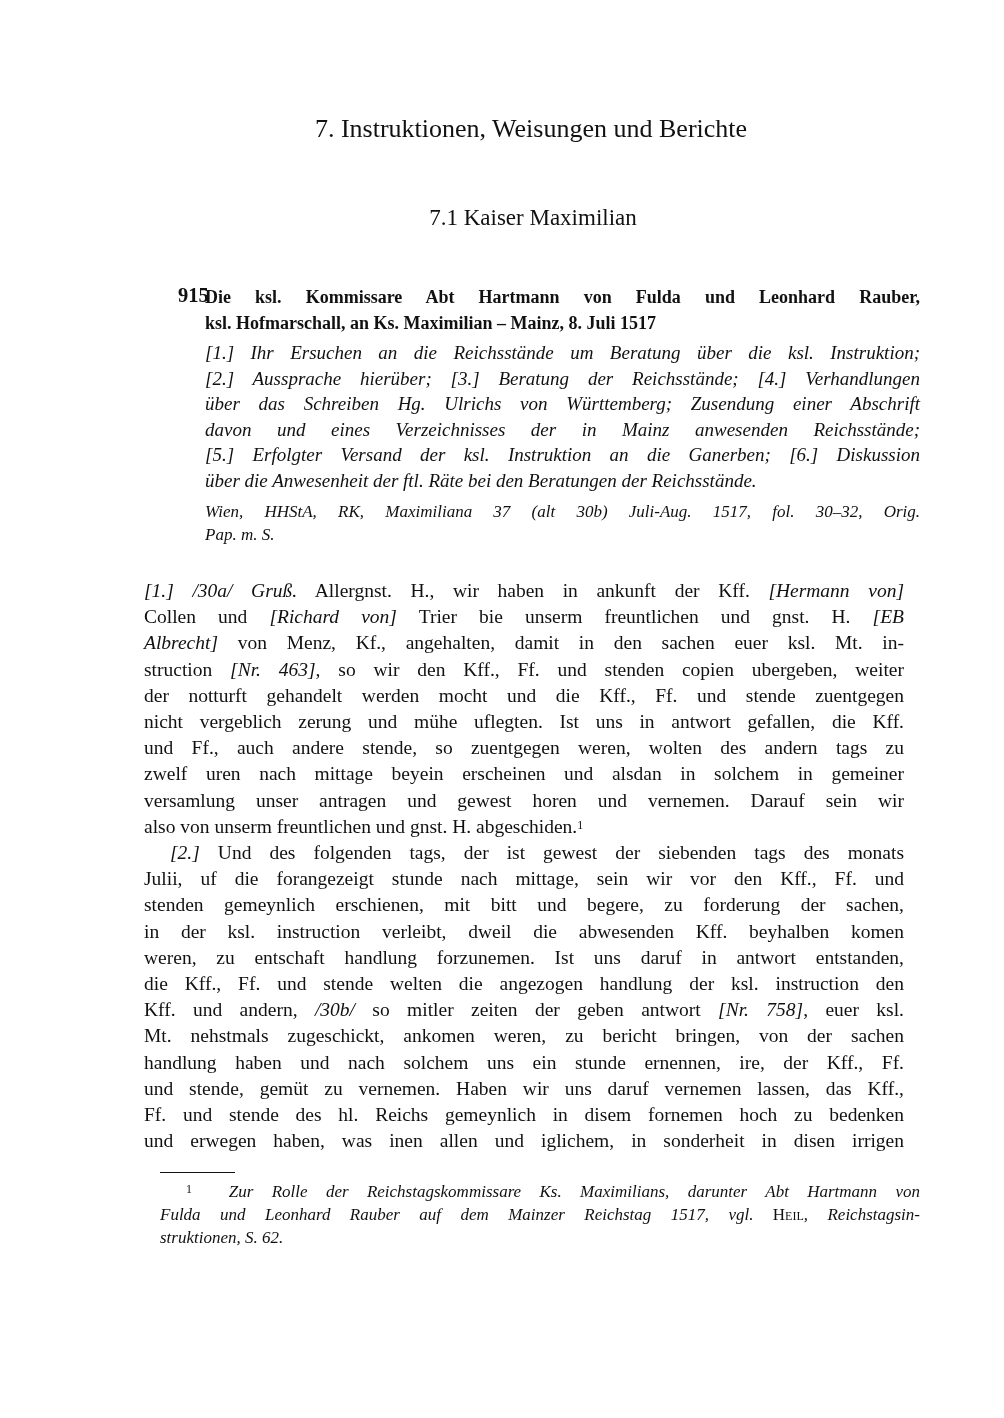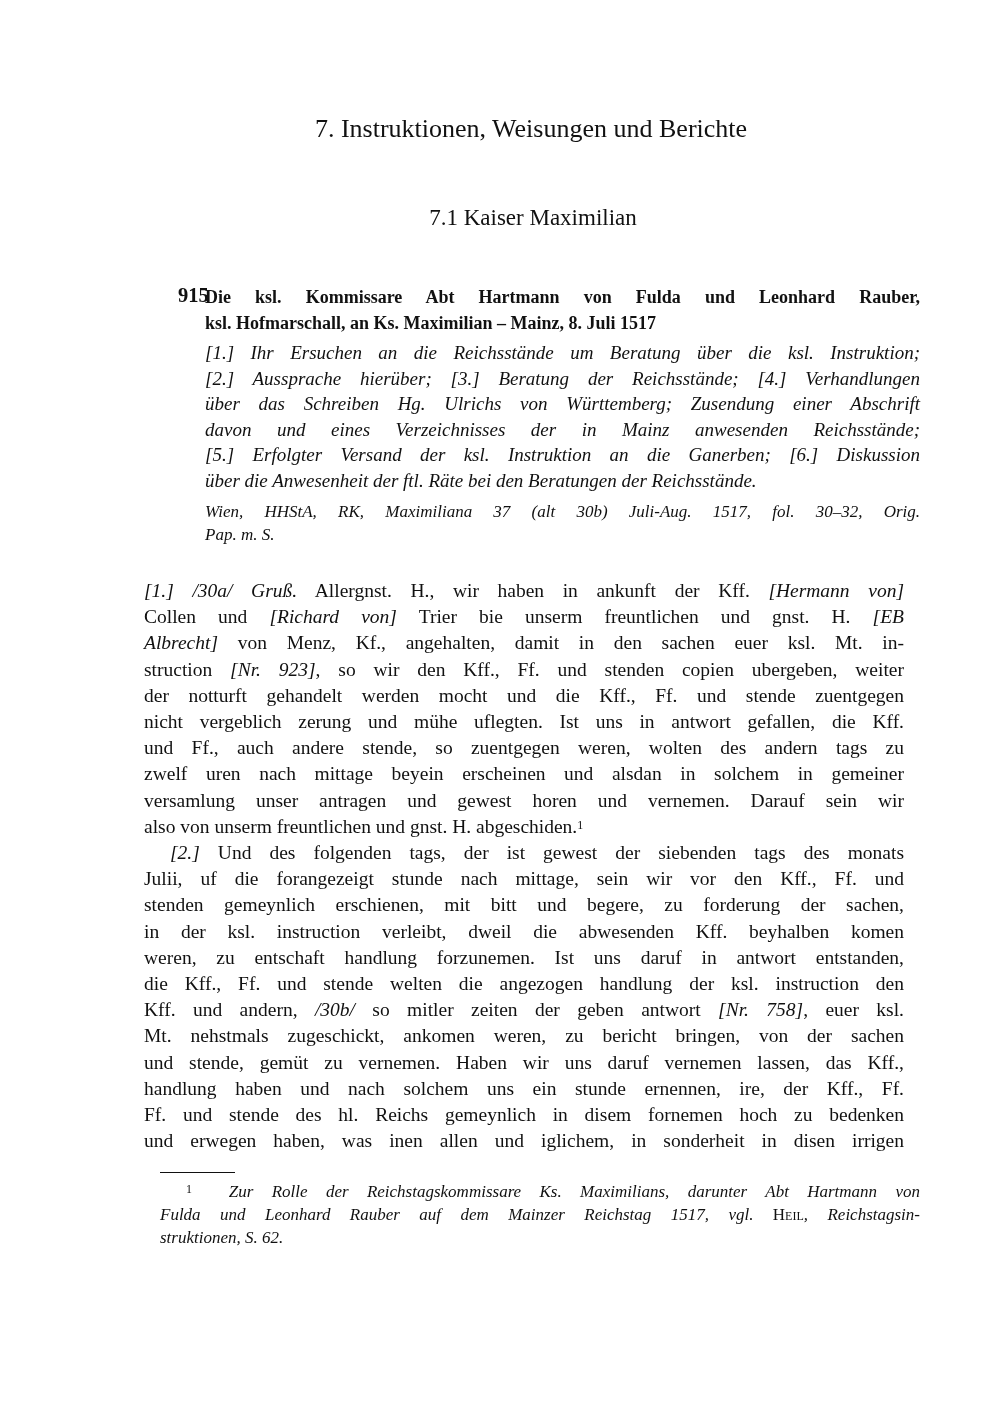--- a/index.html
+++ b/index.html
@@ -48,38 +48,38 @@
 
 <div class="abs source">
   <span class="line">Wien, HHStA, RK, Maximiliana 37 (alt 30b) Juli-Aug. 1517, fol. 30–32, Orig.</span>
   <span class="line last">Pap. m. S.</span>
 </div>
 
 <div class="abs body-text">
   <span class="line"><i>[1.] /30a/ Gruß.</i><span> Allergnst. H., wir haben in ankunft der Kff. </span><i>[Hermann von]</i></span>
   <span class="line"><span>Collen und </span><i>[Richard von]</i><span> Trier bie unserm freuntlichen und gnst. H. </span><i>[EB</i></span>
   <span class="line"><i>Albrecht]</i><span> von Menz, Kf., angehalten, damit in den sachen euer ksl. Mt. in-</span></span>
-  <span class="line"><span>struction </span><i>[Nr. 923]</i><span>, so wir den Kff., Ff. und stenden copien ubergeben, weiter</span></span>
+  <span class="line"><span>struction </span><i>[Nr. 463]</i><span>, so wir den Kff., Ff. und stenden copien ubergeben, weiter</span></span>
   <span class="line">der notturft gehandelt werden mocht und die Kff., Ff. und stende zuentgegen</span>
   <span class="line">nicht vergeblich zerung und mühe uflegten. Ist uns in antwort gefallen, die Kff.</span>
   <span class="line">und Ff., auch andere stende, so zuentgegen weren, wolten des andern tags zu</span>
   <span class="line">zwelf uren nach mittage beyein erscheinen und alsdan in solchem in gemeiner</span>
   <span class="line">versamlung unser antragen und gewest horen und vernemen. Darauf sein wir</span>
   <span class="line last"><span>also von unserm freuntlichen und gnst. H. abgeschiden.</span><sup>1</sup></span>
 
   <span class="line indent"><i>[2.]</i><span> Und des folgenden tags, der ist gewest der siebenden tags des monats</span></span>
   <span class="line">Julii, uf die forangezeigt stunde nach mittage, sein wir vor den Kff., Ff. und</span>
   <span class="line">stenden gemeynlich erschienen, mit bitt und begere, zu forderung der sachen,</span>
   <span class="line">in der ksl. instruction verleibt, dweil die abwesenden Kff. beyhalben komen</span>
   <span class="line">weren, zu entschaft handlung forzunemen. Ist uns daruf in antwort entstanden,</span>
   <span class="line">die Kff., Ff. und stende welten die angezogen handlung der ksl. instruction den</span>
   <span class="line"><span>Kff. und andern, </span><i>/30b/</i><span> so mitler zeiten der geben antwort </span><i>[Nr. 758]</i><span>, euer ksl.</span></span>
   <span class="line">Mt. nehstmals zugeschickt, ankomen weren, zu bericht bringen, von der sachen</span>
+  <span class="line">handlung haben und nach solchem uns ein stunde ernennen, ire, der Kff., Ff.</span>
   <span class="line">und stende, gemüt zu vernemen. Haben wir uns daruf vernemen lassen, das Kff.,</span>
-  <span class="line">handlung haben und nach solchem uns ein stunde ernennen, ire, der Kff., Ff.</span>
   <span class="line">Ff. und stende des hl. Reichs gemeynlich in disem fornemen hoch zu bedenken</span>
   <span class="line">und erwegen haben, was inen allen und iglichem, in sonderheit in disen irrigen</span>
 </div>
 
 <div class="abs fn-rule"></div>
 <div class="abs footnote">
   <span class="line first"><sup>1</sup>&nbsp;&nbsp;<span>Zur Rolle der Reichstagskommissare Ks. Maximilians, darunter Abt Hartmann von</span></span>
   <span class="line"><span>Fulda und Leonhard Rauber auf dem Mainzer Reichstag 1517, vgl. </span><span class="sc">Heil</span><span>, Reichstagsin-</span></span>
   <span class="line last">struktionen, S. 62.</span>
 </div>

